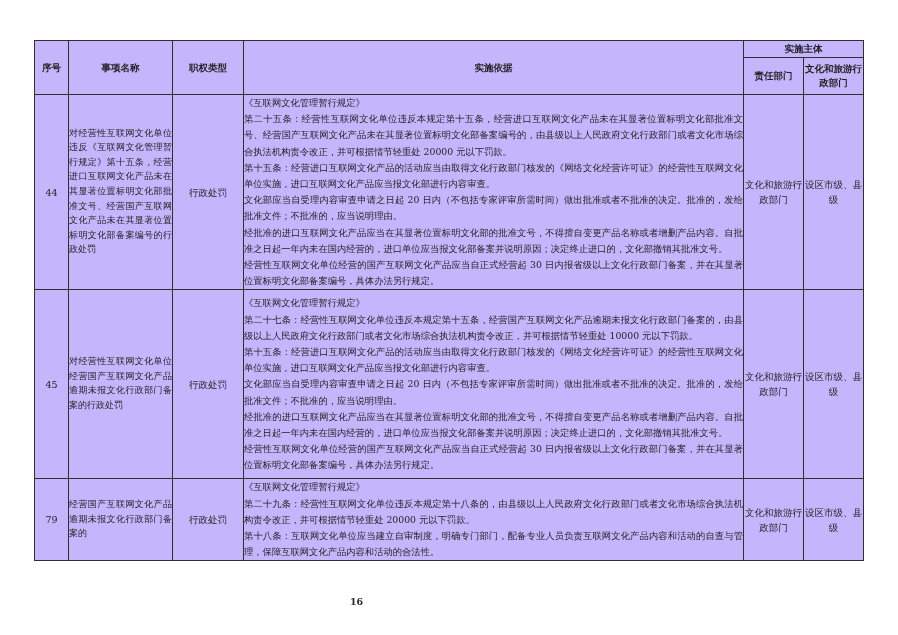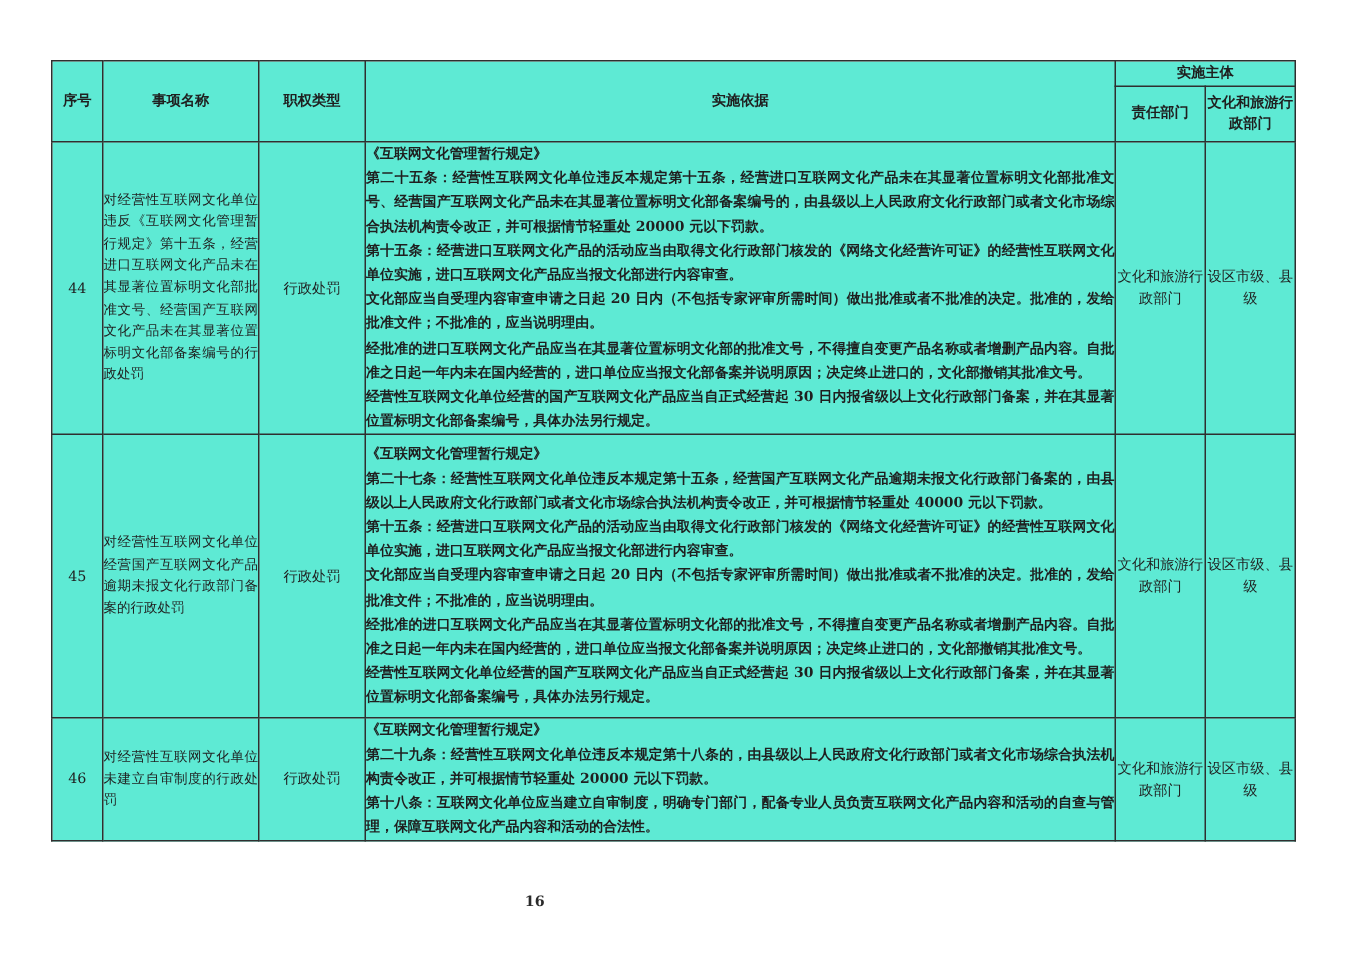--- a/index.html
+++ b/index.html
@@ -25,21 +25,21 @@
     width: 829px;
     border-collapse: collapse;
     table-layout: fixed;
   }
   table.grid th,
   table.grid td {
     border: 1px solid #2f2f2f;
     padding: 0;
     font-size: 9.5px;
     vertical-align: middle;
-    background: #5eead4;
+    background: #c4b5fd;
   }
   table.grid th {
     font-weight: bold;
     text-align: center;
     line-height: 14px;
   }
   tr.hdr-top { height: 17px; }
   tr.hdr-bottom { height: 37px; }
   tr.row-44 { height: 194px; }
   tr.row-45 { height: 189px; }
@@ -57,21 +57,20 @@
     font-family: Liberation Mono, monospace;
   }
   td.c-item .item-text {
     font-size: 9px;
     line-height: 14.6px;
     text-align: justify;
   }
   td.c-basis {
     padding: 5px 8px;
     vertical-align: middle;
-    font-weight: bold;
   }
   td.c-basis p {
     margin: 0;
     font-size: 9.3px;
     line-height: 16.2px;
     text-align: justify;
   }
   .page-number {
     position: absolute;
     top: 596px;
@@ -129,33 +128,33 @@
         <td class="c-level">设区市级、县级</td>
       </tr>
       <tr class="row-45">
         <td class="c-no">45</td>
         <td class="c-item">
           <div class="item-text">对经营性互联网文化单位经营国产互联网文化产品逾期未报文化行政部门备案的行政处罚</div>
         </td>
         <td class="c-type">行政处罚</td>
         <td class="c-basis">
           <p>《互联网文化管理暂行规定》</p>
-          <p>第二十七条：经营性互联网文化单位违反本规定第十五条，经营国产互联网文化产品逾期未报文化行政部门备案的，由县级以上人民政府文化行政部门或者文化市场综合执法机构责令改正，并可根据情节轻重处 40000 元以下罚款。</p>
+          <p>第二十七条：经营性互联网文化单位违反本规定第十五条，经营国产互联网文化产品逾期未报文化行政部门备案的，由县级以上人民政府文化行政部门或者文化市场综合执法机构责令改正，并可根据情节轻重处 10000 元以下罚款。</p>
           <p>第十五条：经营进口互联网文化产品的活动应当由取得文化行政部门核发的《网络文化经营许可证》的经营性互联网文化单位实施，进口互联网文化产品应当报文化部进行内容审查。</p>
           <p>文化部应当自受理内容审查申请之日起 20 日内（不包括专家评审所需时间）做出批准或者不批准的决定。批准的，发给批准文件；不批准的，应当说明理由。</p>
           <p>经批准的进口互联网文化产品应当在其显著位置标明文化部的批准文号，不得擅自变更产品名称或者增删产品内容。自批准之日起一年内未在国内经营的，进口单位应当报文化部备案并说明原因；决定终止进口的，文化部撤销其批准文号。</p>
           <p>经营性互联网文化单位经营的国产互联网文化产品应当自正式经营起 30 日内报省级以上文化行政部门备案，并在其显著位置标明文化部备案编号，具体办法另行规定。</p>
         </td>
         <td class="c-dept">文化和旅游行政部门</td>
         <td class="c-level">设区市级、县级</td>
       </tr>
       <tr class="row-46">
-        <td class="c-no">46</td>
+        <td class="c-no">79</td>
         <td class="c-item">
-          <div class="item-text">对经营性互联网文化单位未建立自审制度的行政处罚</div>
+          <div class="item-text">经营国产互联网文化产品逾期未报文化行政部门备案的</div>
         </td>
         <td class="c-type">行政处罚</td>
         <td class="c-basis">
           <p>《互联网文化管理暂行规定》</p>
           <p>第二十九条：经营性互联网文化单位违反本规定第十八条的，由县级以上人民政府文化行政部门或者文化市场综合执法机构责令改正，并可根据情节轻重处 20000 元以下罚款。</p>
           <p>第十八条：互联网文化单位应当建立自审制度，明确专门部门，配备专业人员负责互联网文化产品内容和活动的自查与管理，保障互联网文化产品内容和活动的合法性。</p>
         </td>
         <td class="c-dept">文化和旅游行政部门</td>
         <td class="c-level">设区市级、县级</td>
       </tr>

